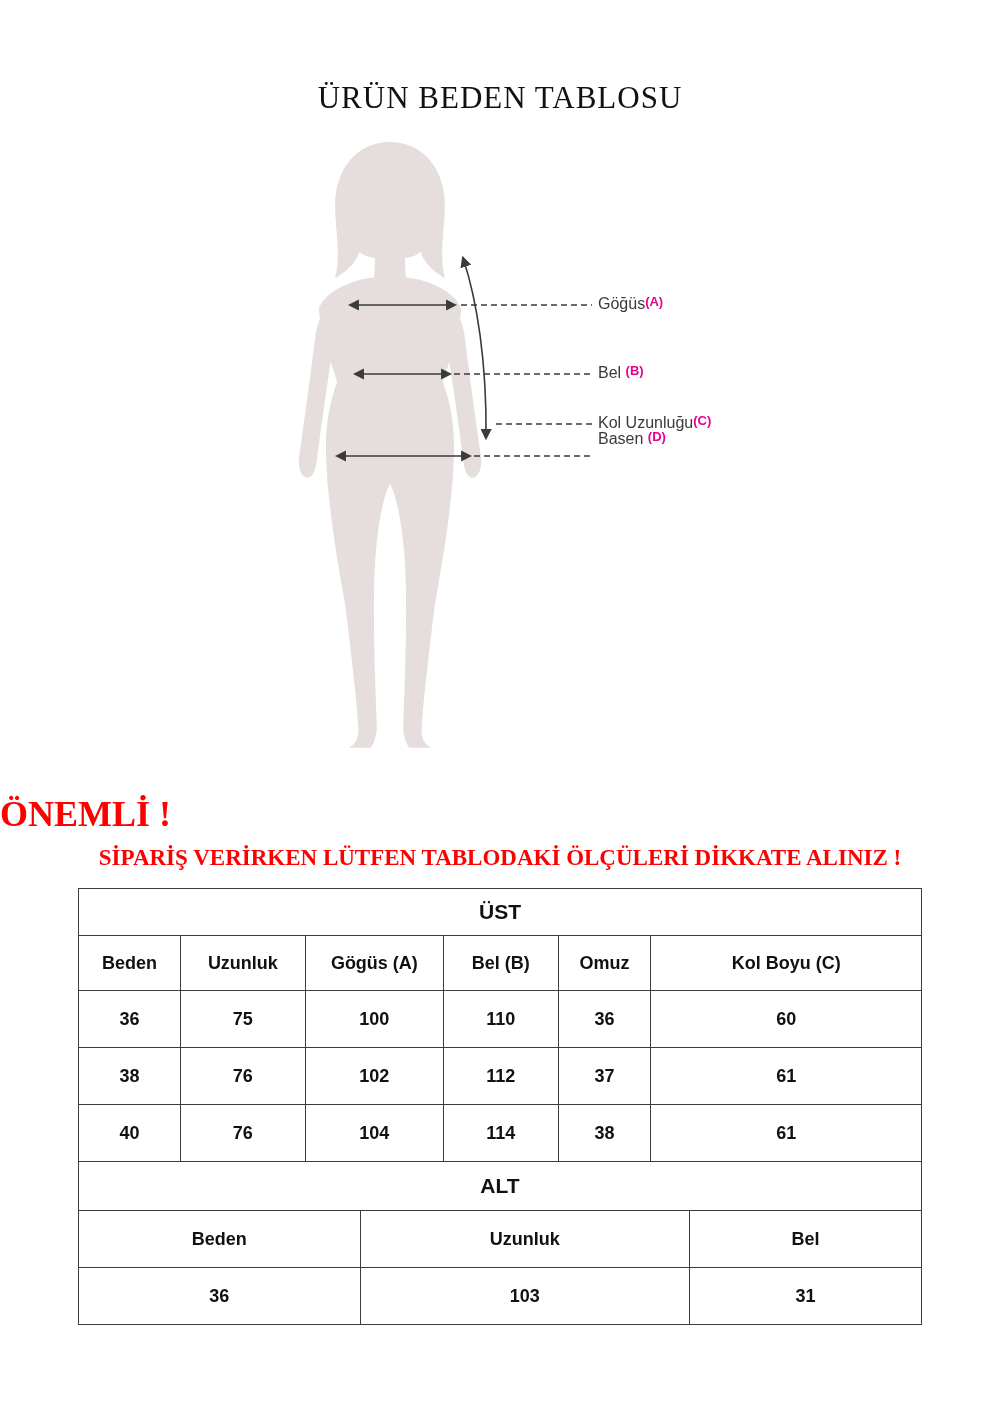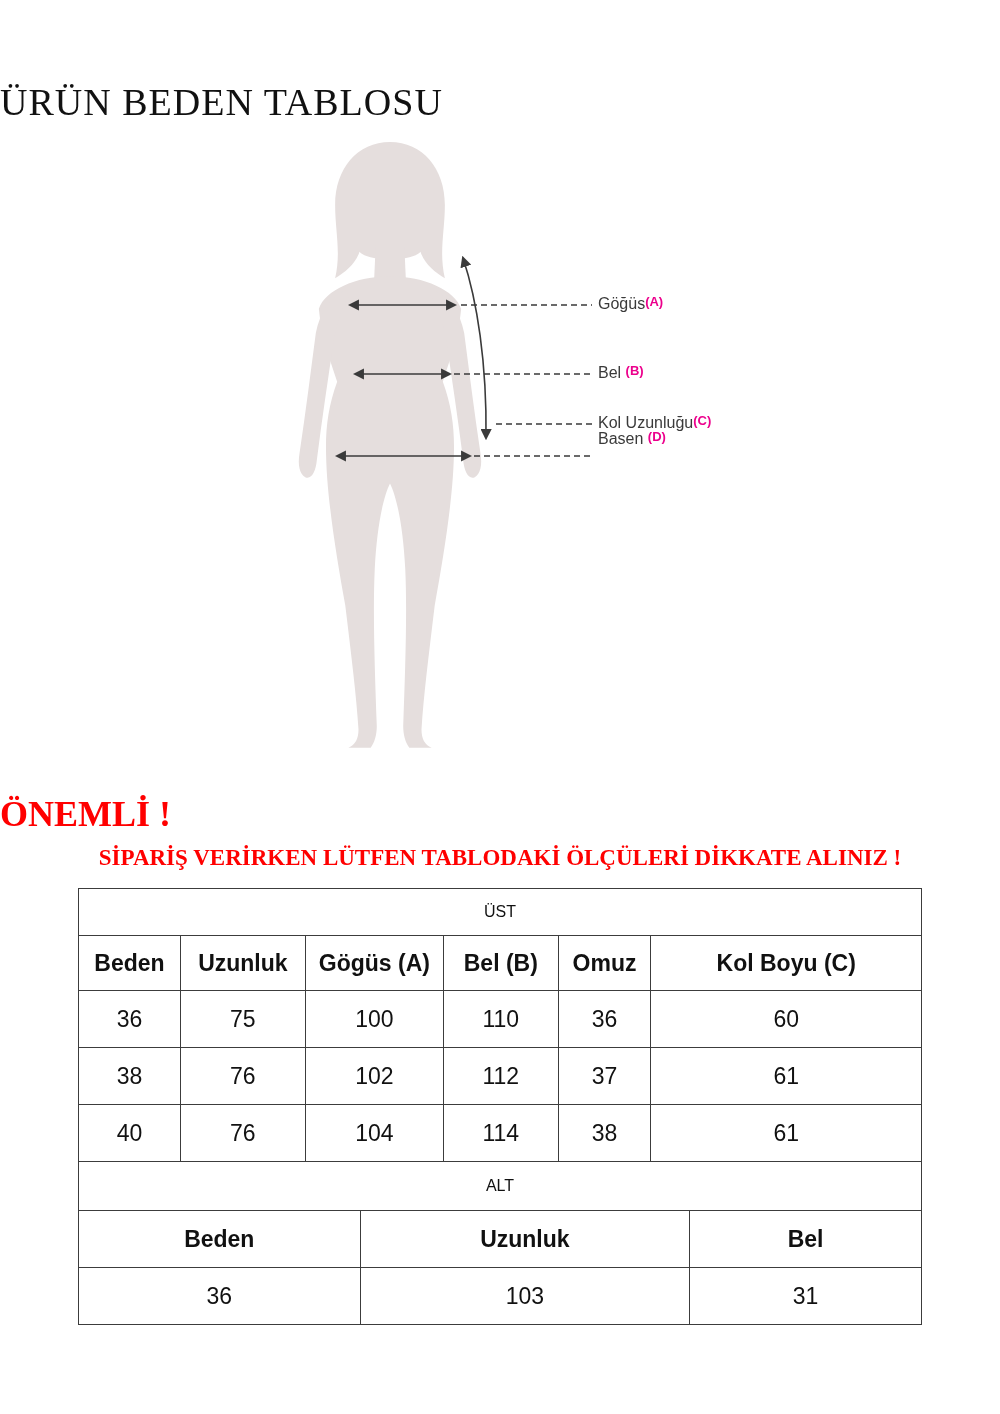--- a/index.html
+++ b/index.html
@@ -1,22 +1,22 @@
 <!DOCTYPE html>
 <html><head>
 <meta charset="utf-8">
 <style>
   html,body{margin:0;padding:0;}
   body{
     width:1000px;height:1414px;position:relative;background:#ffffff;
     font-family:"Liberation Sans", sans-serif;color:#1a1a1a;overflow:hidden;
   }
   .page-title{
-    position:absolute;top:80px;left:0;width:1000px;text-align:left;
-    font-family:"Liberation Serif", serif;font-size:38px;letter-spacing:1px;color:#111;
+    position:absolute;top:80px;left:0;width:1000px;text-align:center;
+    font-family:"Liberation Serif", serif;font-size:31px;letter-spacing:1px;color:#111;
   }
   .figure-svg{position:absolute;left:268px;top:138px;}
   .annot-svg{position:absolute;left:280px;top:138px;}
   .meas-label{
     position:absolute;left:598px;font-size:16px;color:#3a3a3a;white-space:nowrap;
   }
   .meas-label .letter{color:#ec008c;font-size:13px;font-weight:bold;position:relative;top:-3px;}
   .lbl-chest{top:295px;text-align:center;}
   .lbl-waist{top:364px;}
   .lbl-arm{top:414px;}
@@ -27,25 +27,25 @@
   }
   .notice-warning{
     position:absolute;top:845px;left:0;width:1000px;text-align:center;
     font-family:"Liberation Serif", serif;font-weight:bold;font-size:23px;color:#ff0000;
   }
   .table-wrap{position:absolute;left:78px;top:888px;width:844px;}
   table.tbl{width:100%;border-collapse:collapse;table-layout:fixed;}
   table.tbl.alt{margin-top:-1px;}
   table.tbl td{
     border:1px solid #3c3c3c;text-align:center;vertical-align:middle;
-    font-size:23px;color:#111;padding:0 4px;
+    font-size:18px;color:#111;padding:0 4px;
   }
-  tr.section td{height:46px;font-weight:normal;font-size:16px;}
+  tr.section td{height:46px;font-weight:bold;font-size:21px;}
   tr.head td{height:54px;font-weight:bold;}
-  tr.row td{height:56px;font-weight:normal;}
+  tr.row td{height:56px;font-weight:bold;}
   table.tbl.alt tr.section td{height:48px;}
   table.tbl.alt tr.head td{height:56px;}
 </style>
 </head>
 <body>
 
 <div class="page-title">ÜRÜN BEDEN TABLOSU</div>
 
 <svg class="figure-svg" width="244" height="630" viewBox="0 0 240 620" aria-hidden="true">
   <g fill="#e5dedd">

